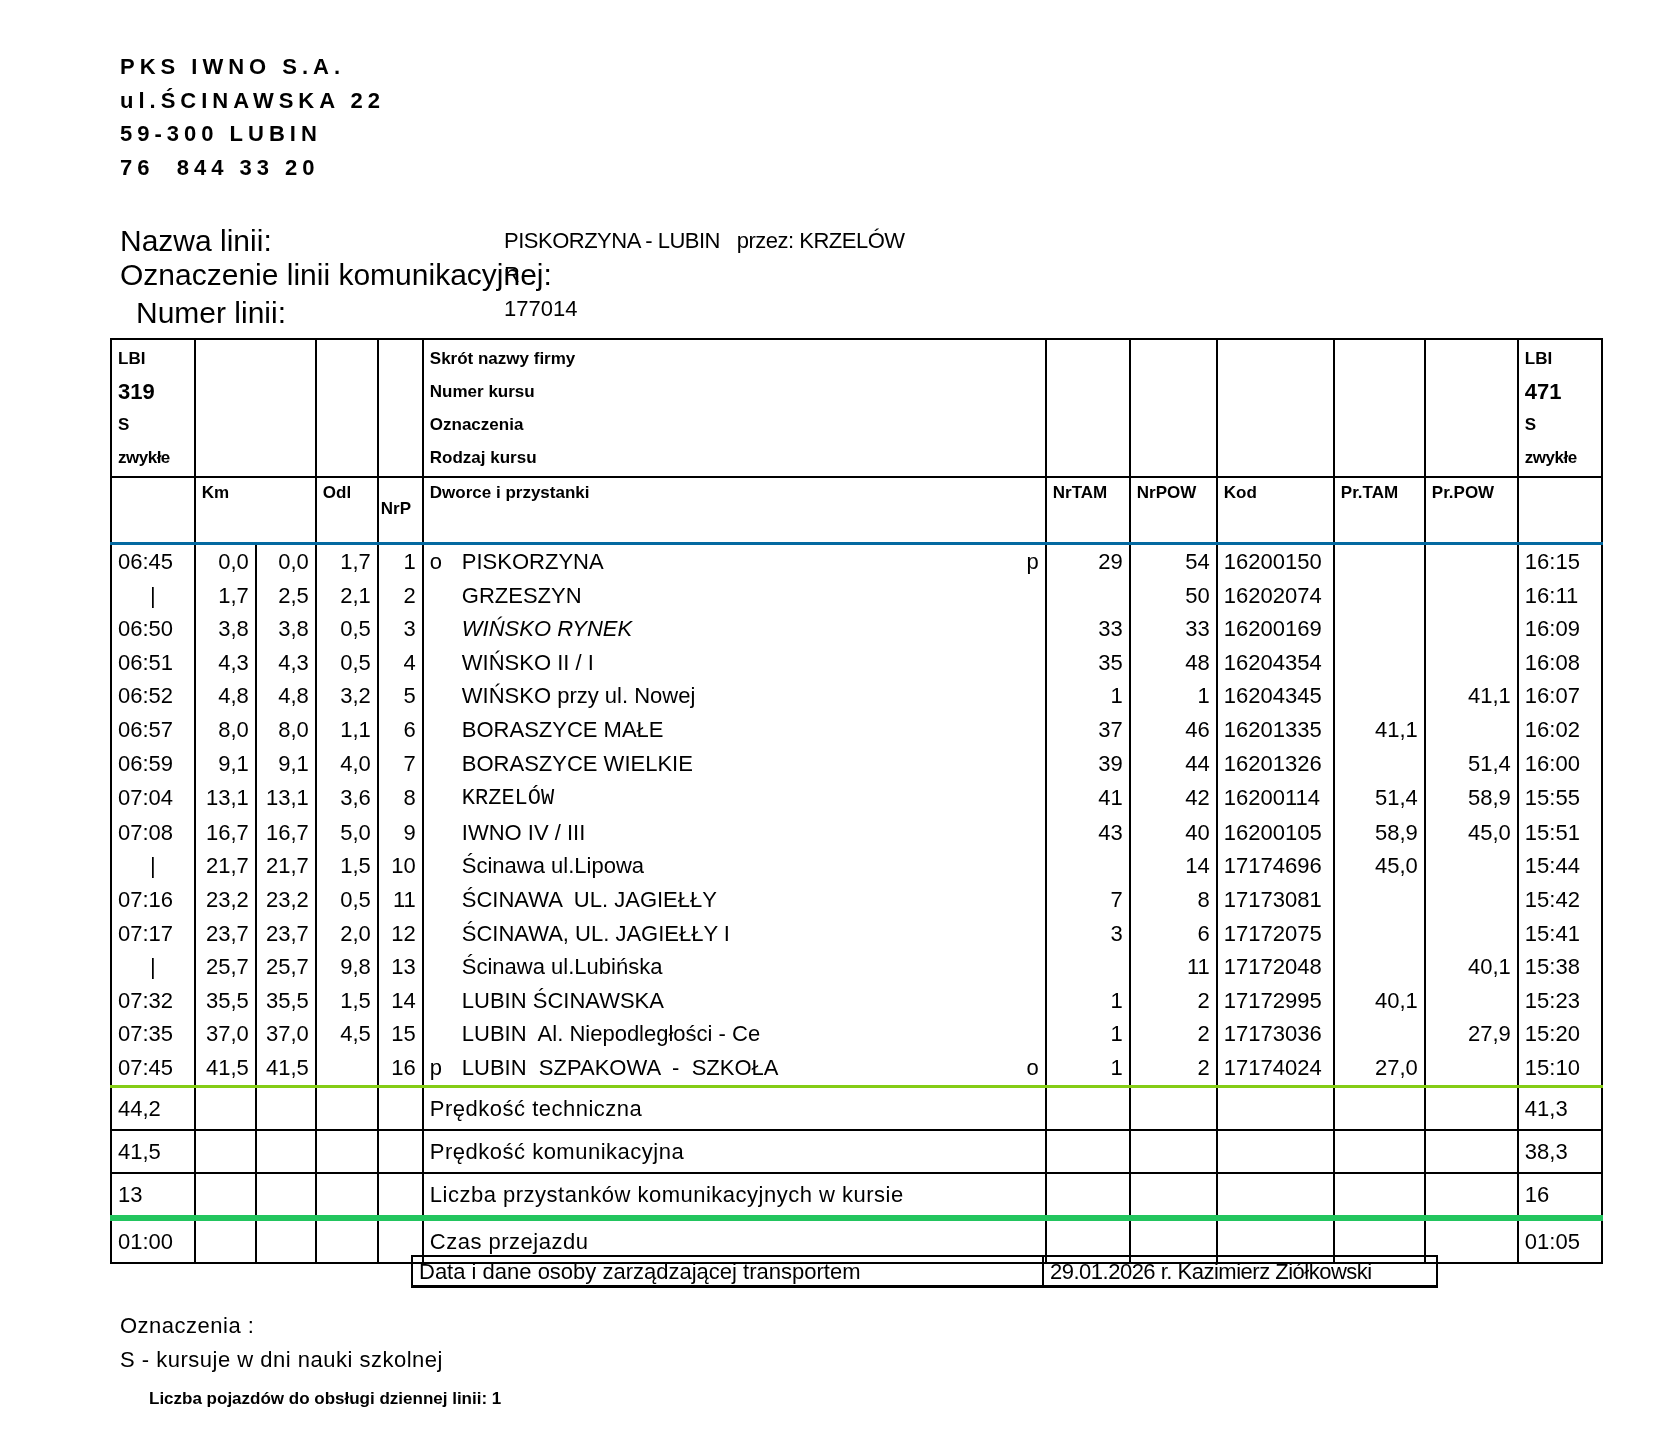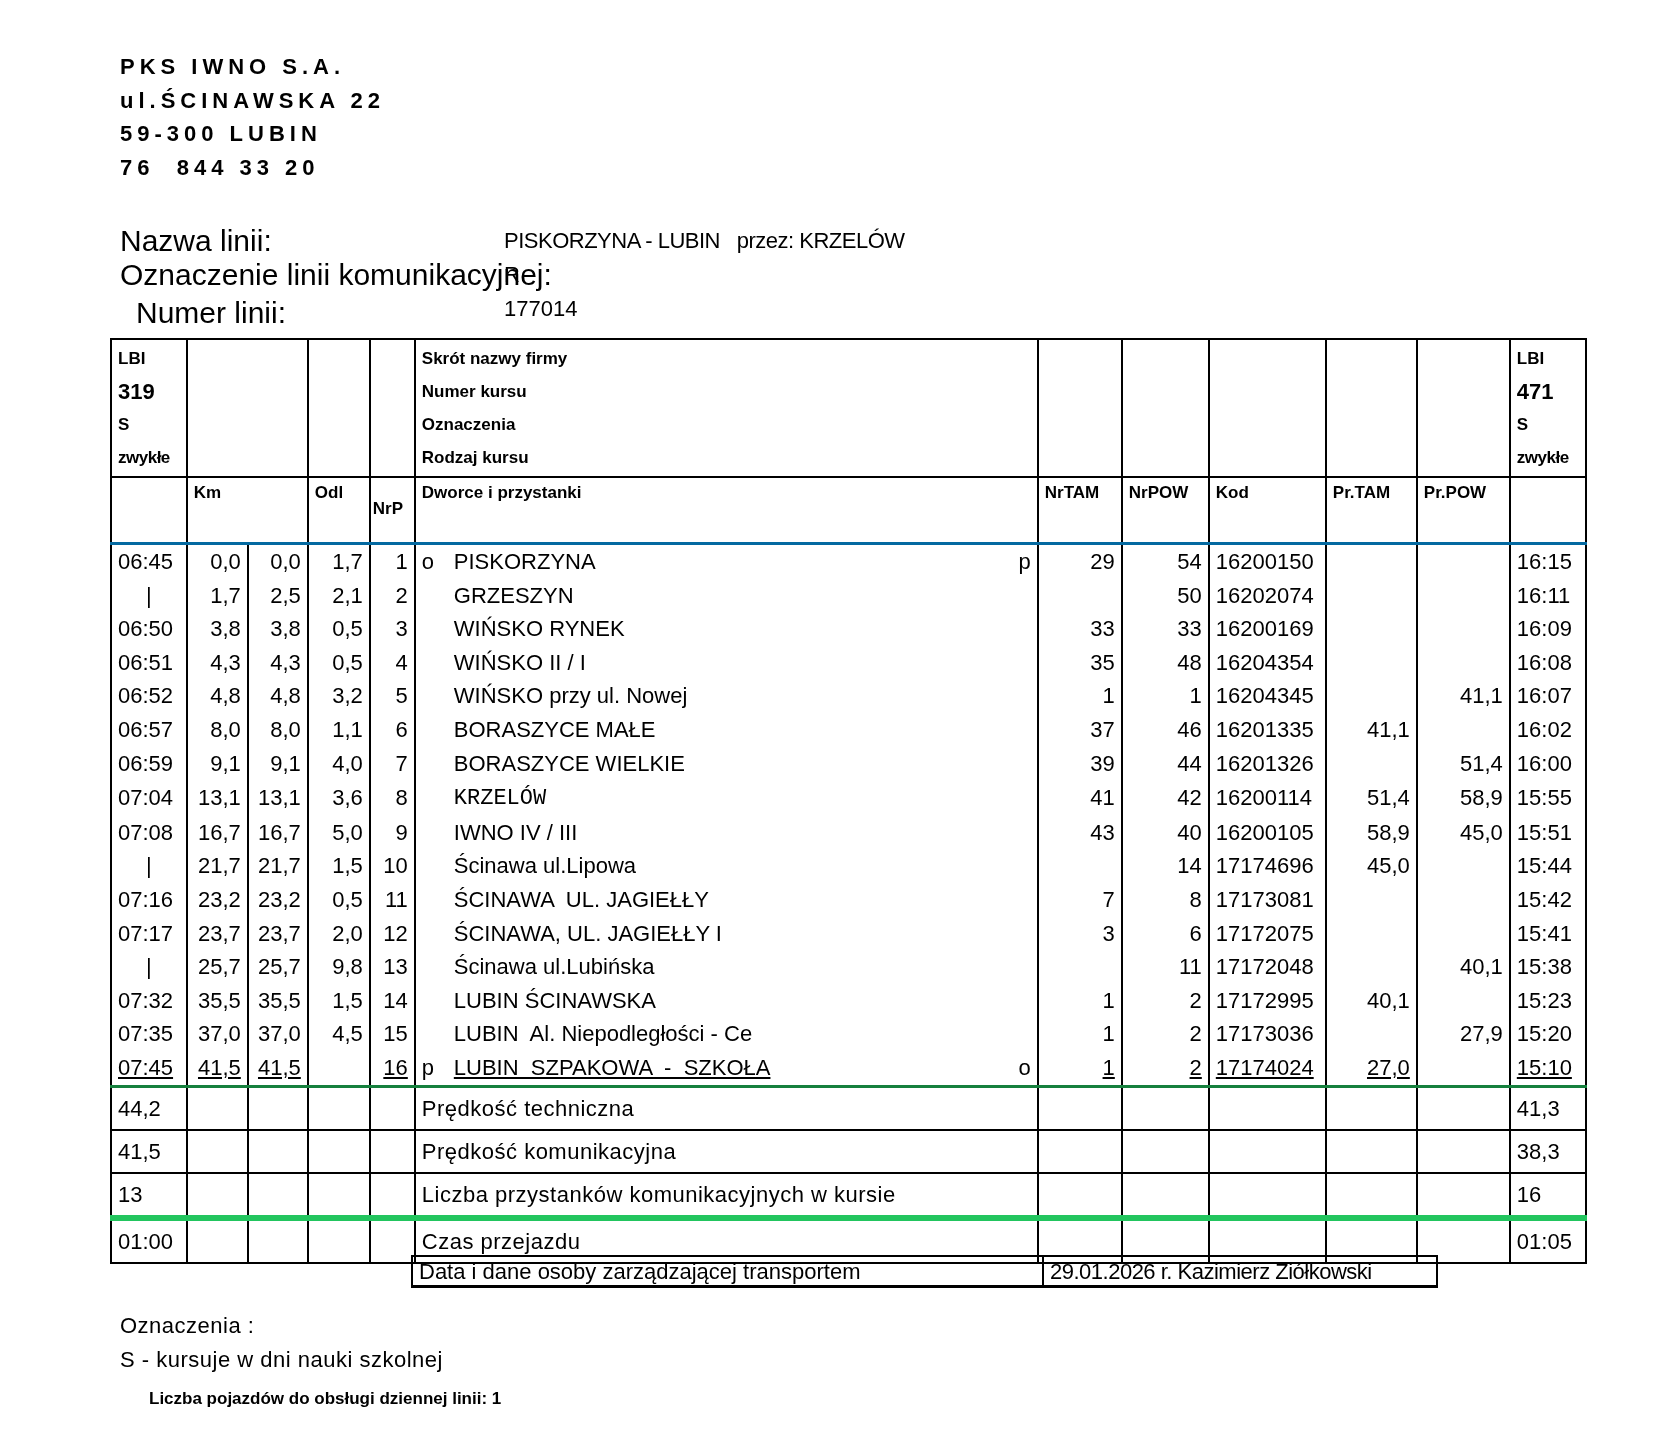--- a/index.html
+++ b/index.html
@@ -6,25 +6,25 @@
   body { width: 1675px; height: 1453px; position: relative; overflow: hidden;
          font-family: "Liberation Sans", sans-serif; color: #000; }
   .abs { position: absolute; white-space: nowrap; }
   .company { left: 120px; font-size: 22px; font-weight: bold; letter-spacing: 5px; line-height: 26px; }
   .info-label { left: 120px; font-size: 30px; line-height: 26px; }
   .info-value { left: 504px; font-size: 22px; line-height: 26px; }
   .info-value.bold { letter-spacing: -0.5px; }
 
   table.tt { position: absolute; left: 110px; top: 338px; border-collapse: collapse; table-layout: fixed; }
   table.tt td { border: 2px solid #000; padding: 0 6px; font-size: 22px; height: 33px; line-height: 33px; overflow: hidden; white-space: nowrap; }
-  table.tt tr.hdr-big td { vertical-align: top; padding: 2px 16px 0 6px; font-size: 17px; font-weight: bold; line-height: 33px; }
+  table.tt tr.hdr-big td { vertical-align: top; padding: 2px 24px 0 6px; font-size: 17px; font-weight: bold; line-height: 33px; }
   table.tt tr.hdr-big td .big { font-size: 22px; }
   table.tt tr.colhdr td { height: 32px; line-height: 30px; font-size: 17px; font-weight: bold; vertical-align: top; border-bottom: 3px solid #0369a1; }
   table.tt tr.data td { border-top: none; border-bottom: none; height: 33.6px; line-height: 33.6px; }
-  table.tt tr.data.last td { border-bottom: 3px solid #15803d; text-decoration: underline; }
+  table.tt tr.data.last td { border-bottom: 3px solid #84cc16; }
   table.tt tr.sum td { height: 41px; line-height: 41px; border-top: 2px solid #000; border-bottom: 2px solid #000; }
   table.tt tr.sum.thick td { border-top: 6px solid #22c55e; margin-left: 24px; }
   .r { text-align: right; }
   .l { text-align: left; }
   .c { text-align: center; }
   .stn-mark { display: inline-block; width: 32px; }
   .stn-end { float: right; }
 
   .footer-box { position: absolute; left: 411px; top: 1255px; width: 1027px; height: 33px; border: 2px solid #000; border-bottom-width: 3px; box-sizing: border-box; display: flex; font-size: 22px; }
   .footer-box .fb-label { width: 623px; border-right: 2px solid #000; padding-left: 6px; line-height: 30px; }
@@ -133,21 +133,21 @@
         <td class="r"></td>
         <td class="r"></td>
         <td class="l">16:11</td>
       </tr>
       <tr class="data">
         <td class="l">06:50</td>
         <td class="r">3,8</td>
         <td class="r">3,8</td>
         <td class="r">0,5</td>
         <td class="r">3</td>
-        <td class="l"><span class="stn-mark"></span><span style="white-space: pre;">WIŃSKO RYNEK</span><span class="stn-end"></span></td>
+        <td class="l"><span class="stn-mark"></span><span style="white-space: pre; font-style: italic;">WIŃSKO RYNEK</span><span class="stn-end"></span></td>
         <td class="r">33</td>
         <td class="r">33</td>
         <td class="l">16200169</td>
         <td class="r"></td>
         <td class="r"></td>
         <td class="l">16:09</td>
       </tr>
       <tr class="data">
         <td class="l">06:51</td>
         <td class="r">4,3</td>

